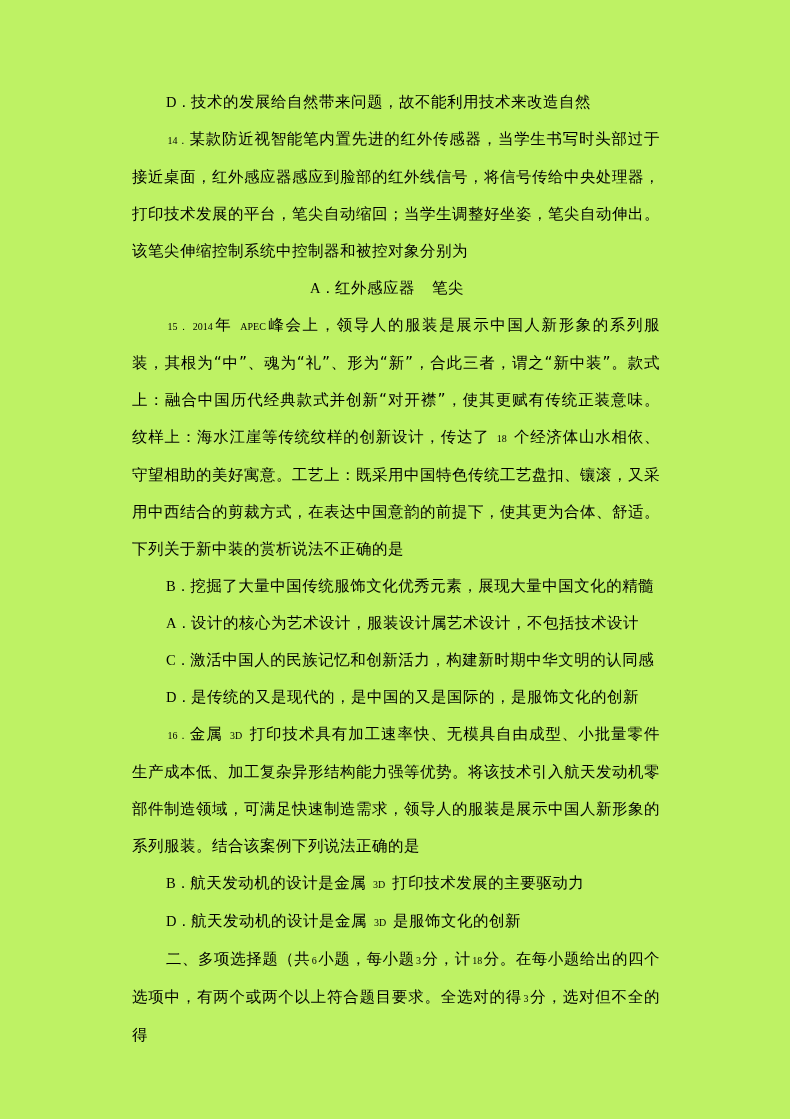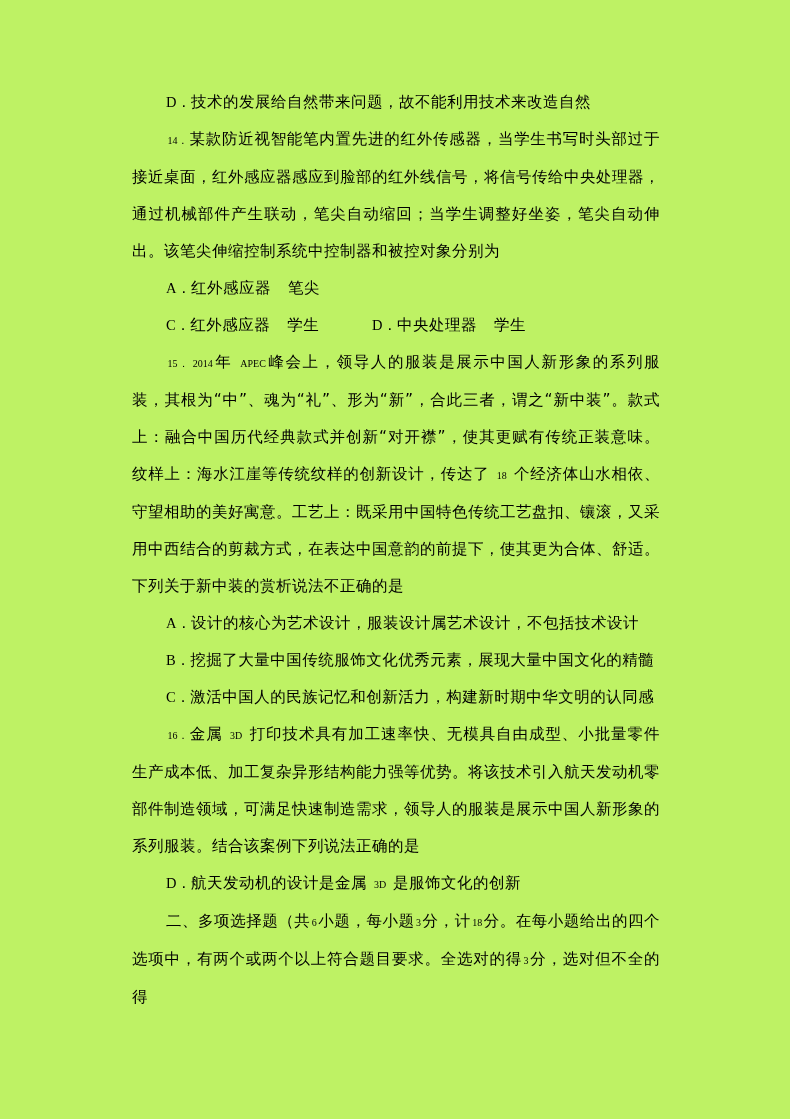--- a/index.html
+++ b/index.html
@@ -68,74 +68,73 @@
     font-size: 10px;
     letter-spacing: 0;
     padding: 0 1.5px;
   }
 
   
   .optrow {
     padding-left: 34px;
     display: flex;
     white-space: nowrap;
+    justify-content: center;
   }
   .optrow .cell-a { width: 206px; flex: 0 0 206px; }
   .optrow .cell-b { flex: 0 0 auto; }
 
   
   .gap { display: inline-block; width: 17px; }
 </style>
 </head>
 <body>
 
 <div class="page">
   <div class="textcol">
 
     <p class="ln opt">
       <span class="mk">D．</span><span>技术的发展给自然带来问题，故不能利用技术来改造自然</span>
     </p>
 
     <p class="ln stem">
-      <span class="lat">14．</span><span>某款防近视智能笔内置先进的红外传感器，当学生书写时头部过于接近桌面，红外感应器感应到脸部的红外线信号，将信号传给中央处理器，通过机械部件产生联动，笔尖自动缩回；当学生调整好坐姿，笔尖自动伸出。该笔尖伸缩控制系统中控制器和被控对象分别为</span>
+      <span class="lat">14．</span><span>某款防近视智能笔内置先进的红外传感器，当学生书写时头部过于接近桌面，红外感应器感应到脸部的红外线信号，将信号传给中央处理器，打印技术发展的平台，笔尖自动缩回；当学生调整好坐姿，笔尖自动伸出。该笔尖伸缩控制系统中控制器和被控对象分别为</span>
     </p>
 
     <div class="ln optrow">
       <span class="cell-a">
         <span class="mk">A．</span><span>红外感应器</span><span class="gap"></span><span>笔尖</span>
       </span>
     </div>
 
-    <div class="ln optrow">
-      <span class="cell-a">
-        <span class="mk">C．</span><span>红外感应器</span><span class="gap"></span><span>学生</span>
-      </span>
-      <span class="cell-b">
-        <span class="mk">D．</span><span>中央处理器</span><span class="gap"></span><span>学生</span>
-      </span>
-    </div>
 
     <p class="ln stem">
       <span class="lat">15．</span><span class="lat">2014</span><span>年 </span><span class="lat">APEC</span><span>峰会上，领导人的服装是展示中国人新形象的系列服装，其根为“中”、魂为“礼”、形为“新”，合此三者，谓之“新中装”。款式上：融合中国历代经典款式并创新“对开襟”，使其更赋有传统正装意味。纹样上：海水江崖等传统纹样的创新设计，传达了 </span><span class="lat">18</span><span> 个经济体山水相依、守望相助的美好寓意。工艺上：既采用中国特色传统工艺盘扣、镶滚，又采用中西结合的剪裁方式，在表达中国意韵的前提下，使其更为合体、舒适。下列关于新中装的赏析说法不正确的是</span>
     </p>
 
     <p class="ln opt">
+      <span class="mk">B．</span><span>挖掘了大量中国传统服饰文化优秀元素，展现大量中国文化的精髓</span>
+    </p>
+    <p class="ln opt">
       <span class="mk">A．</span><span>设计的核心为艺术设计，服装设计属艺术设计，不包括技术设计</span>
     </p>
     <p class="ln opt">
-      <span class="mk">B．</span><span>挖掘了大量中国传统服饰文化优秀元素，展现大量中国文化的精髓</span>
+      <span class="mk">C．</span><span>激活中国人的民族记忆和创新活力，构建新时期中华文明的认同感</span>
     </p>
     <p class="ln opt">
-      <span class="mk">C．</span><span>激活中国人的民族记忆和创新活力，构建新时期中华文明的认同感</span>
+      <span class="mk">D．</span><span>是传统的又是现代的，是中国的又是国际的，是服饰文化的创新</span>
     </p>
 
     <p class="ln stem">
       <span class="lat">16．</span><span>金属 </span><span class="lat">3D</span><span> 打印技术具有加工速率快、无模具自由成型、小批量零件生产成本低、加工复杂异形结构能力强等优势。将该技术引入航天发动机零部件制造领域，可满足快速制造需求，领导人的服装是展示中国人新形象的系列服装。结合该案例下列说法正确的是</span>
     </p>
 
+    <p class="ln opt">
+      <span class="mk">B．</span><span>航天发动机的设计是金属 </span><span class="lat">3D</span><span> 打印技术发展的主要驱动力</span>
+    </p>
     <p class="ln opt">
       <span class="mk">D．</span><span>航天发动机的设计是金属 </span><span class="lat">3D</span><span> 是服饰文化的创新</span>
     </p>
 
     <p class="ln stem">
       <span>二、多项选择题（共</span><span class="lat">6</span><span>小题，每小题</span><span class="lat">3</span><span>分，计</span><span class="lat">18</span><span>分。在每小题给出的四个选项中，有两个或两个以上符合题目要求。全选对的得</span><span class="lat">3</span><span>分，选对但不全的得</span>
     </p>
 
   </div>
 </div>

